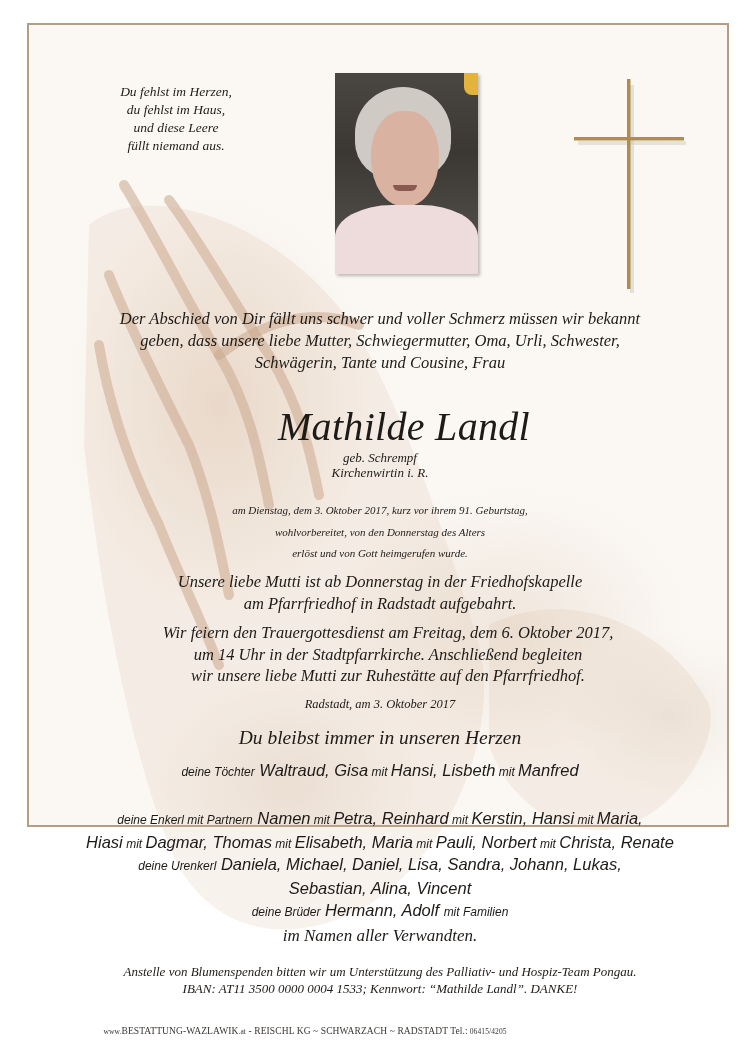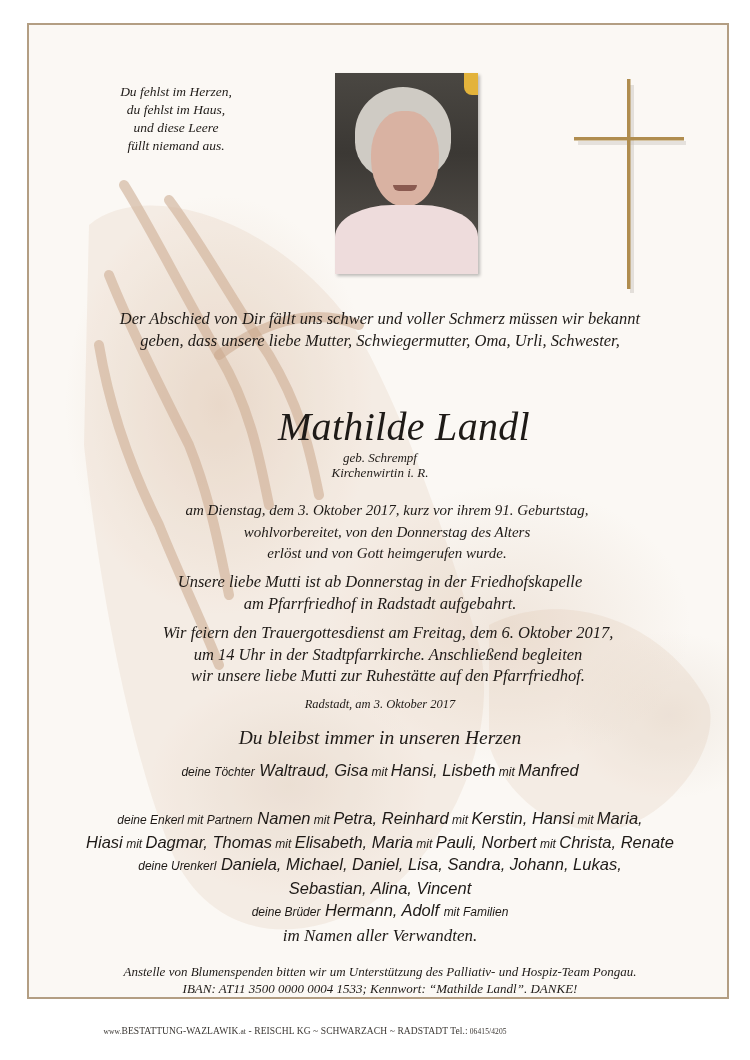--- a/index.html
+++ b/index.html
@@ -3,21 +3,21 @@
 <meta charset="utf-8">
 <style>
   html, body { margin: 0; padding: 0; }
   body {
     width: 750px; height: 1060px; position: relative; overflow: hidden;
     background: #ffffff;
     font-family: "Liberation Serif", "DejaVu Serif", serif;
     color: #1e1a17;
   }
   .frame {
-    position: absolute; left: 27px; top: 23px; width: 702px; height: 976px;
+    position: absolute; left: 27px; top: 23px; width: 702px; height: 804px;
     border: 2px solid #b39e83;
     background:
       radial-gradient(ellipse 220px 300px at 190px 380px, rgba(205,170,140,0.30), rgba(205,170,140,0) 70%),
       radial-gradient(ellipse 260px 200px at 480px 600px, rgba(200,165,135,0.22), rgba(200,165,135,0) 70%),
       radial-gradient(ellipse 200px 160px at 260px 760px, rgba(190,160,135,0.18), rgba(190,160,135,0) 70%),
       radial-gradient(ellipse 150px 120px at 640px 690px, rgba(190,165,140,0.16), rgba(190,165,140,0) 70%),
       #fbf8f4;
     box-sizing: border-box;
   }
   
@@ -38,21 +38,21 @@
   .photo .smile { position: absolute; left: 58px; top: 112px; width: 24px; height: 6px; border-radius: 0 0 12px 12px; background: #8a5a50; }
   .photo .body { position: absolute; left: 0; top: 132px; width: 143px; height: 80px; border-radius: 40% 40% 0 0; background: #eedcdc; }
   .photo .vase { position: absolute; right: 0; top: 0; width: 14px; height: 22px; background: #e3b33b; border-radius: 0 0 0 8px; }
 
   .cross { position: absolute; left: 545px; top: 52px; width: 112px; height: 216px; }
 
   .center-block { position: absolute; left: 0; width: 702px; text-align: center; }
   .intro { top: 283px; font-style: italic; font-size: 16.5px; line-height: 22px; }
   .name { top: 380px; font-style: italic; font-size: 40px; line-height: 44px; letter-spacing: 0.3px; padding-left: 24px; }
   .birthname { top: 425px; font-style: italic; font-size: 13px; line-height: 15px; }
-  .p1 { top: 475px; font-style: italic; font-size: 15px; line-height: 21.5px; padding-left: 7px; }
+  .p1 { top: 475px; font-style: italic; font-size: 11px; line-height: 21.5px; }
   .p2 { top: 546px; font-style: italic; font-size: 16.5px; line-height: 21.5px; }
   .p3 { top: 597px; font-style: italic; font-size: 16.5px; line-height: 21.5px; margin-left: 8px; }
   .place-date { top: 672px; font-style: italic; font-size: 12.5px; line-height: 15px; }
   .heart { top: 701px; font-style: italic; font-size: 19.5px; line-height: 24px; }
 
   .family { font-family: "Liberation Sans", "DejaVu Sans", sans-serif; font-style: italic; font-size: 16.5px; line-height: 22px; }
   .family .rel { font-size: 12px; }
   .daughters { top: 734px; }
   .grandchildren { top: 782px; }
   .greatgrand { top: 828px; }
@@ -104,20 +104,21 @@
   <svg class="cross" viewBox="0 0 112 216">
     <rect x="56" y="8" width="4" height="210" fill="#cfcac4" opacity="0.55"></rect>
     <rect x="4" y="64" width="110" height="4" fill="#cfcac4" opacity="0.5"></rect>
     <rect x="53" y="2" width="3.5" height="210" fill="#b08d4f"></rect>
     <rect x="0" y="60" width="110" height="3.5" fill="#b08d4f"></rect>
   </svg>
 
   <div class="center-block intro">
     <div>Der Abschied von Dir fällt uns schwer und voller Schmerz müssen wir bekannt</div>
     <div>geben, dass unsere liebe Mutter, Schwiegermutter, Oma, Urli, Schwester,</div>
+    <div>Schwägerin, Tante und Cousine, Frau</div>
   </div>
 
   <div class="center-block name">Mathilde Landl</div>
 
   <div class="center-block birthname">
     <div>geb. Schrempf</div>
     <div>Kirchenwirtin i. R.</div>
   </div>
 
   <div class="center-block p1">

